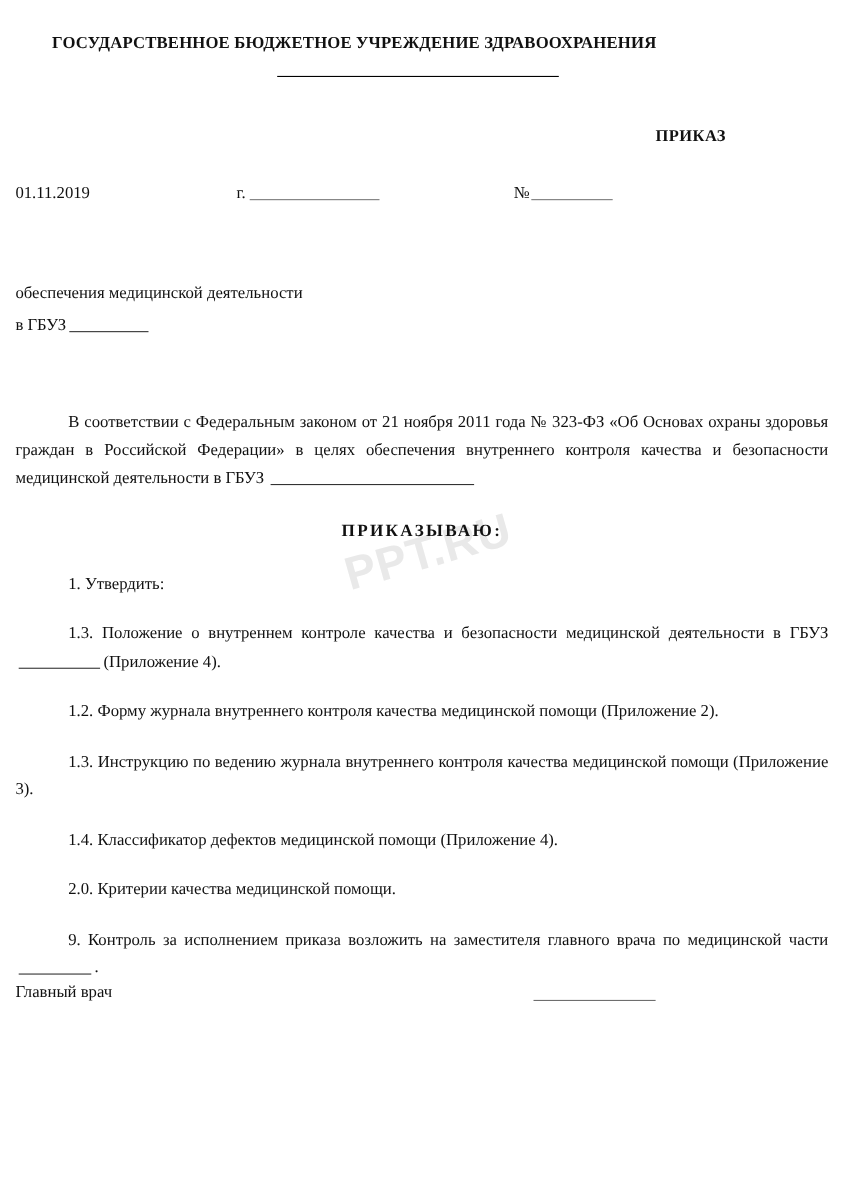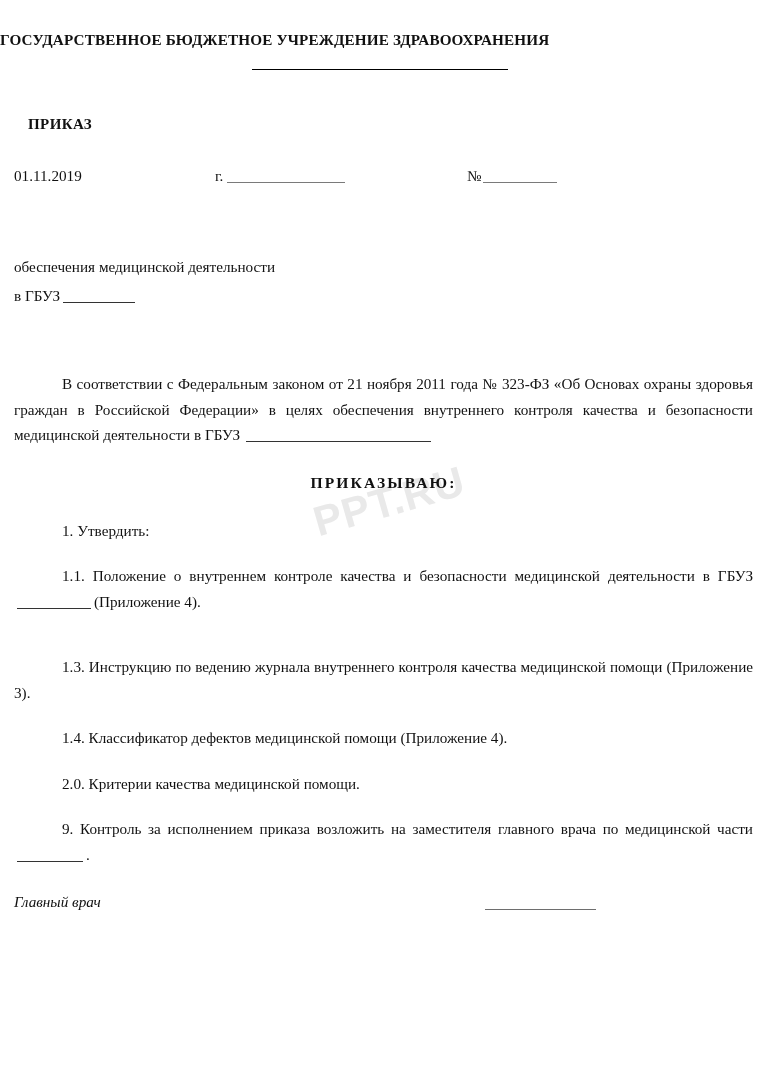--- a/index.html
+++ b/index.html
@@ -46,46 +46,45 @@
     position: relative;
     z-index: 2;
   }
 
   
   .org-title {
     position: absolute;
     left: 0;
     top: 31px;
     width: 644px;
-    text-align: left;
+    text-align: center;
     font-size: 15.2px;
     font-weight: 700;
     letter-spacing: 0.15px;
     white-space: nowrap;
   }
 
   .org-rule {
     position: absolute;
     left: 252px;
     top: 69px;
     width: 256px;
     height: 0;
     border-top: 1.6px solid #000000;
   }
 
   .doc-type {
     position: absolute;
     left: 0;
     top: 116px;
     width: 660px;
-    text-align: left;
+    text-align: right;
     font-size: 15px;
     font-weight: 700;
     letter-spacing: 0.4px;
-    padding-left: 28px;
   }
 
   
   .meta-row {
     position: absolute;
     left: 0;
     top: 167px;
     width: 770px;
     height: 22px;
   }
@@ -177,21 +176,20 @@
   .inline-blank.w-long  { width: 185px; margin-left: 6px; }
 
   
   .signature {
     position: absolute;
     left: 14px;
     top: 893px;
     width: 739px;
     height: 24px;
     font-size: 15.2px;
-    font-style: italic;
   }
   .sign-role {
     position: absolute;
     left: 0;
     top: 0;
   }
   .sign-line {
     position: absolute;
     left: 471px;
     top: 16px;
@@ -241,24 +239,25 @@
       <div class="gap-md"></div>
 
       <p class="order-word">ПРИКАЗЫВАЮ:</p>
 
       <div class="gap-md"></div>
 
       <p class="para">1. Утвердить:</p>
 
       <div class="gap-sm"></div>
 
-      <p class="para"><span>1.1. Положение о внутреннем контроле качества и безопасности медицинской деятельности в ГБУЗ</span><span class="inline-blank w-mid"></span><span>(Приложение 4).</span></p>
-
-      <div class="gap-sm"></div>
-
+      <p class="para"><span>1.3. Положение о внутреннем контроле качества и безопасности медицинской деятельности в ГБУЗ</span><span class="inline-blank w-mid"></span><span>(Приложение 4).</span></p>
+
+      <div class="gap-sm"></div>
+
+      <p class="para">1.2. Форму журнала внутреннего контроля качества медицинской помощи (Приложение 2).</p>
 
       <div class="gap-sm"></div>
 
       <p class="para">1.3. Инструкцию по ведению журнала внутреннего контроля качества медицинской помощи (Приложение 3).</p>
 
       <div class="gap-sm"></div>
 
       <p class="para">1.4. Классификатор дефектов медицинской помощи (Приложение 4).</p>
 
       <div class="gap-sm"></div>

